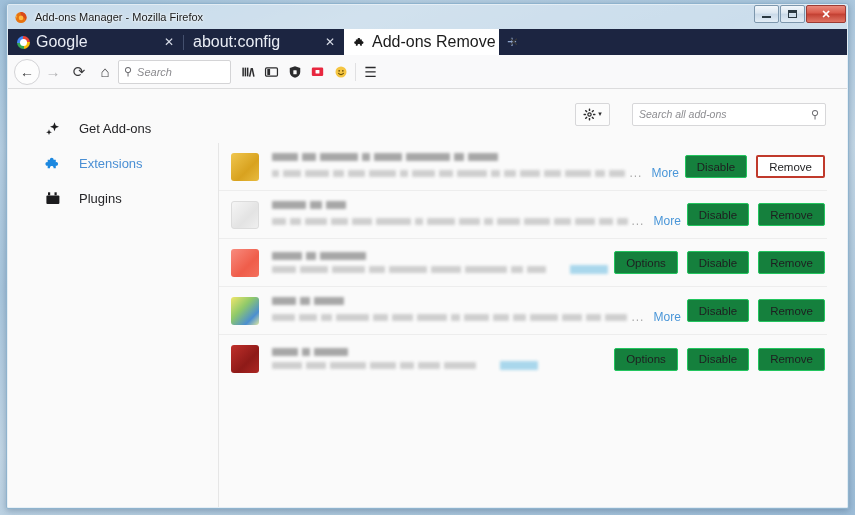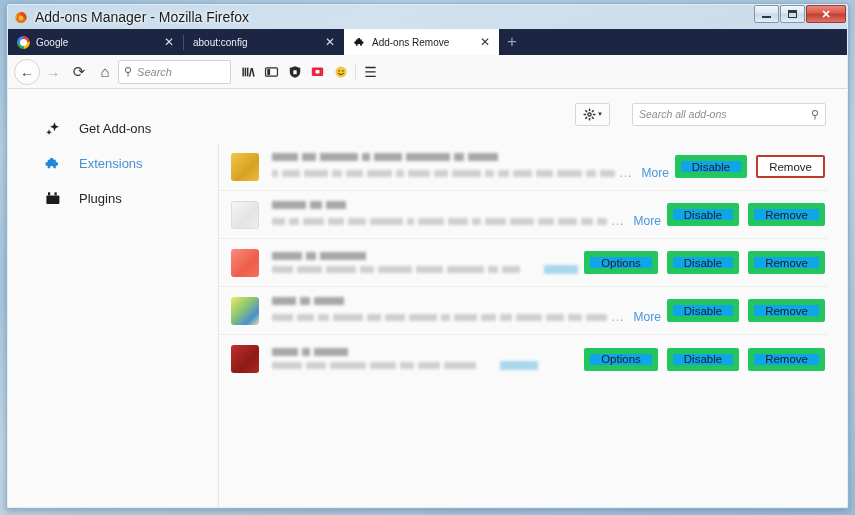--- a/index.html
+++ b/index.html
@@ -23,21 +23,21 @@
     background: rgba(232,241,248,0.55);
     box-shadow: 0 0 0 1px rgba(255,255,255,0.45) inset, 0 2px 7px rgba(40,70,100,0.35);
   }
 
   
   #titlebar {
     position: absolute; left: 0; top: 0; right: 0; height: 25px;
     display: flex; align-items: center;
   }
   #title-text {
-    font-size: 14px; color: #1a1a1a;
+    font-size: 11px; color: #1a1a1a;
     margin-left: 7px; white-space: nowrap;
     text-shadow: 0 0 3px rgba(255,255,255,0.95), 0 0 5px rgba(255,255,255,0.85);
   }
   #ff-logo { width: 14px; height: 14px; margin-left: 7px; flex: 0 0 auto; }
 
   #wincontrols { position: absolute; right: 2px; top: 1px; display: flex; }
   .wc {
     width: 25px; height: 18px; margin-left: 1px;
     border: 1px solid #7d97ad;
     border-radius: 2px;
@@ -59,21 +59,21 @@
     position: absolute; left: 1px; right: 1px; top: 25px; height: 26px;
     background: #1c2541;
     display: flex; align-items: flex-end;
   }
   .tab {
     height: 26px; display: flex; align-items: center;
     padding: 0 6px 0 9px; position: relative;
     min-width: 0;
   }
   .tab .tab-label {
-    font-size: 10px; color: #e9edf5; white-space: nowrap;
+    font-size: 16px; color: #e9edf5; white-space: nowrap;
     margin-left: 6px; margin-right: 10px;
   }
   .tab.active { background: #ffffff; }
   .tab.active .tab-label { color: #1b1b1b; }
   .tab .tab-close {
     font-size: 12px; color: #d8dde8; line-height: 1; cursor: default;
     margin-left: auto; padding: 0 3px;
   }
   .tab.active .tab-close { color: #3a3a3a; }
   .tab-sep { width: 1px; height: 15px; background: #44506e; align-self: center; }
@@ -201,22 +201,22 @@
   .bar.lt { background: #cfcfcf; }
 
   .desc-row { display: flex; align-items: center; }
   .ellipsis { font-size: 12px; color: #a8a8a8; margin-left: 4px; letter-spacing: 1px; }
   .more-link { font-size: 12px; color: #4a96d8; margin-left: 9px; white-space: nowrap; }
   .blue-chip { width: 38px; height: 9px; background: #a9d7ec; filter: blur(1.8px); margin-left: 24px; border-radius: 1px; }
 
   .addon-actions { display: flex; align-items: center; gap: 9px; flex: 0 0 auto; }
   .abtn {
     height: 23px; min-width: 58px; padding: 0 11px;
-    border: 6px solid #22c55e; border-radius: 2px;
-    background: #0ea5e9; color: #1e1e20; font-size: 11.5px;
+    border: 1px solid #22c55e; border-radius: 2px;
+    background: #15803d; color: #1e1e20; font-size: 11.5px;
     display: flex; align-items: center; justify-content: center;
     white-space: nowrap;
   }
   .abtn.highlight {
     border: 2px solid #c0392b;
     background: #fff;
   }
 </style>
 </head>
 <body>

